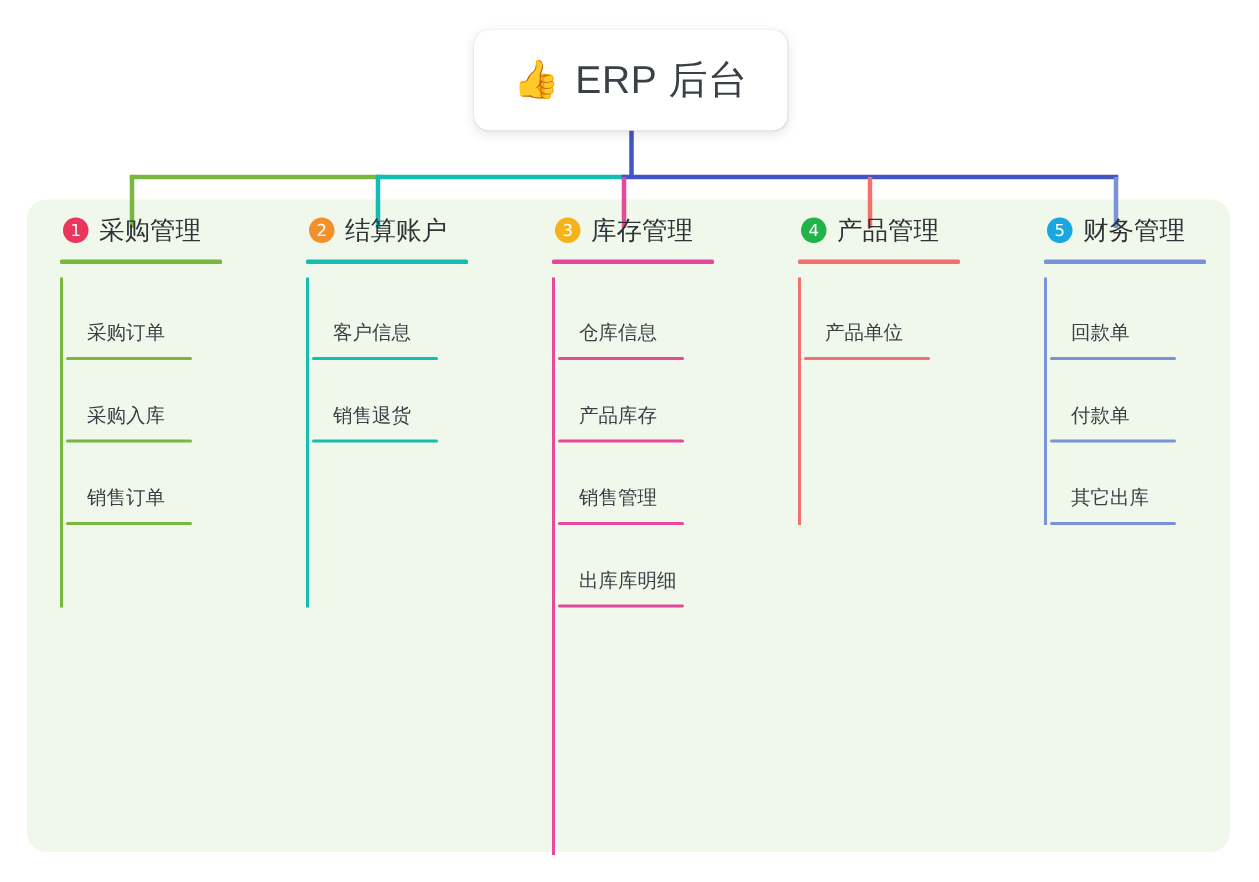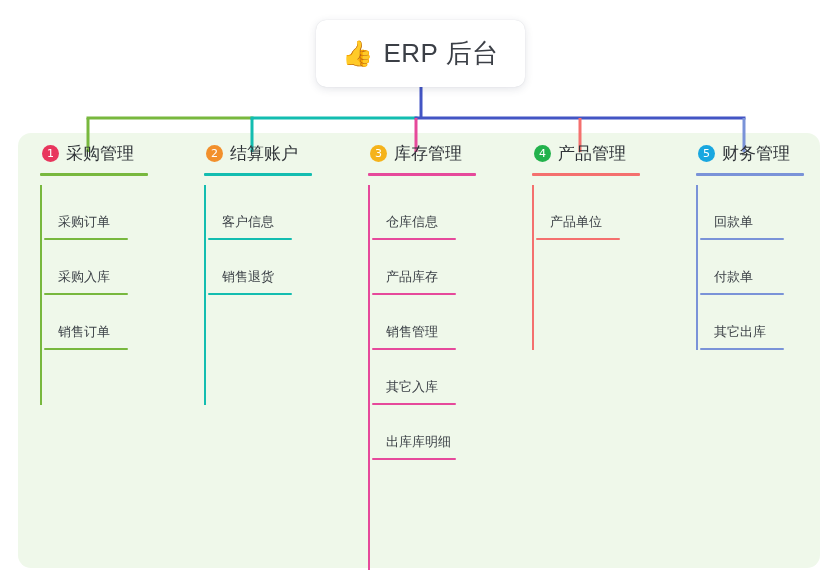--- a/index.html
+++ b/index.html
@@ -222,24 +222,20 @@
           </div>
           <div class="leaf">
             <span class="leaf-label">产品库存</span>
             <div class="leaf-rule" style="background: rgb(230, 73, 155);"></div>
           </div>
           <div class="leaf">
             <span class="leaf-label">销售管理</span>
             <div class="leaf-rule" style="background: rgb(230, 73, 155);"></div>
           </div>
           <div class="leaf">
-            <span class="leaf-label">其它入库</span>
-            <div class="leaf-rule" style="background: rgb(230, 73, 155);"></div>
-          </div>
-          <div class="leaf">
             <span class="leaf-label">出库库明细</span>
             <div class="leaf-rule" style="background: rgb(230, 73, 155);"></div>
           </div>
         </div>
       </div>
       <div class="column" style="left: 528px;">
         <div class="col-head">
           <span class="badge" style="background: rgb(34, 178, 76);">4</span>
           <span class="col-title">产品管理</span>
           <div class="head-rule" style="background: rgb(244, 112, 110);"></div>

